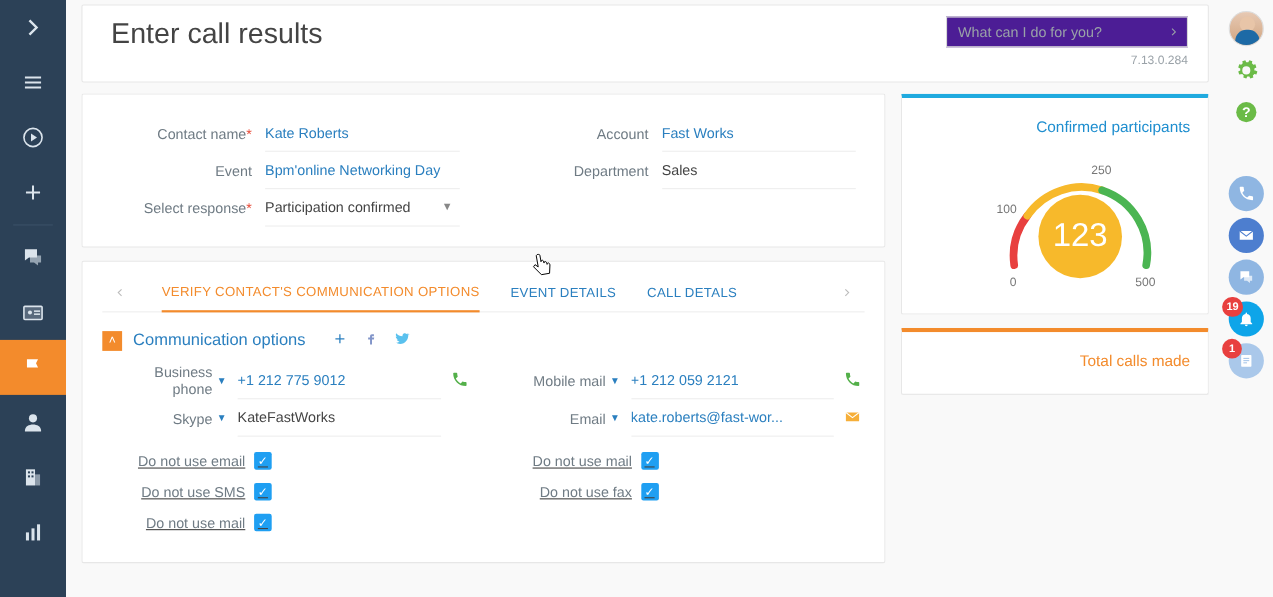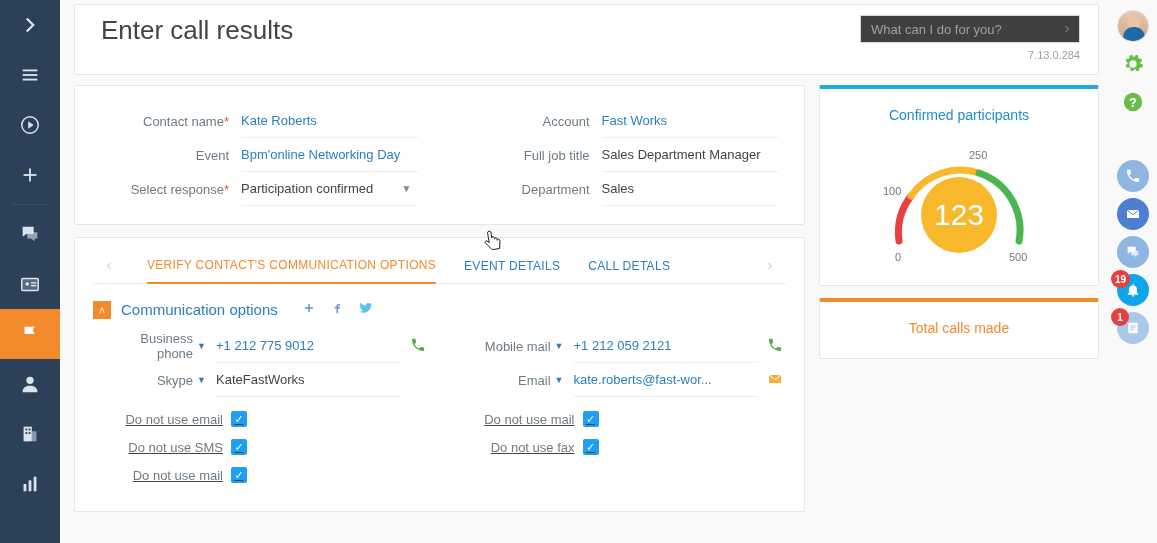--- a/index.html
+++ b/index.html
@@ -23,21 +23,21 @@
   .float-btn svg { width:16px; height:16px; }
   .plain-ico { width:32px; height:32px; display:flex; align-items:center; justify-content:center; cursor:pointer; }
   .plain-ico svg { width:22px; height:22px; }
   .badge { position:absolute; top:-4px; left:-6px; min-width:18px; height:18px; padding:0 4px; background:#e8403f; color:#fff; border-radius:9px; font-size:10px; font-weight:bold; display:flex; align-items:center; justify-content:center; }
 
   
   .main { flex:1; padding: 0 48px 0 0; display:flex; flex-direction:column; overflow:hidden; position:relative; }
   .header-card { background:#fff; border:1px solid #e7e7e7; border-radius:2px; margin:4px 10px 10px 14px; padding:10px 20px 16px 26px; position:relative; }
   .page-title { font-size:26px; font-weight:300; color:#444; margin-bottom:12px; }
   .ver { position:absolute; right:18px; top:44px; font-size:11px; color:#9aa2a8; }
-  .searchbox { position:absolute; right:18px; top:10px; width:220px; height:28px; border:1px solid #d8d8d8; display:flex; align-items:center; padding:0 6px 0 10px; color:#9aa2a8; background:#404040; }
+  .searchbox { position:absolute; right:18px; top:10px; width:220px; height:28px; border:1px solid #d8d8d8; display:flex; align-items:center; padding:0 6px 0 10px; color:#9aa2a8; background:#4c1d95; }
   .searchbox span { flex:1; font-size:13px; }
   .btn-row { display:flex; gap:10px; }
   .btn { padding:8px 18px; color:#fff; font-size:13px; cursor:pointer; border:none; }
   .btn.green { background:#7fc24b; }
   .btn.blue { background:#20aadf; }
   .btn.orange { background:#f0734b; }
 
   .content-row { display:flex; gap:14px; margin:0 10px 10px 14px; flex:1; overflow:hidden; }
   .left-col { flex:1; display:flex; flex-direction:column; gap:12px; overflow:auto; }
   .right-col { width:280px; display:flex; flex-direction:column; gap:12px; }
@@ -80,21 +80,21 @@
   .trail-ico { width:22px; text-align:center; margin-left:6px; }
   .trail-green { color:#54b04a; }
   .trail-amber { color:#f5a623; }
 
   .dnu-wrap { display:grid; grid-template-columns:1fr 1fr; column-gap:18px; padding-left:8px;text-decoration:underline; }
   .dnu-row { display:flex; align-items:center; height:28px; }
   .dnu-label { width:130px; text-align:right; color:#6f7b84; padding-right:8px; }
   .chk { width:16px; height:16px; background:#1f9ff2; display:inline-flex; align-items:center; justify-content:center; color:#fff; font-size:11px; border-radius:2px; cursor:pointer; }
 
   
-  .dash { padding:18px 16px 14px 16px; display:flex; flex-direction:column; align-items:center; position:relative; }
+  .dash { padding:18px 16px 14px 16px; display:flex; flex-direction:column; align-items:flex-end; position:relative; }
   .dash.blue-top { border-top:4px solid #20aadf; }
   .dash.orange-top { border-top:4px solid #f38b2c; }
   .dash-title { font-size:14px; margin-bottom:8px; }
   .dash.blue-top .dash-title { color:#1e8ecf; }
   .dash.orange-top .dash-title { color:#f38b2c; }
   .big-num { font-size:42px; color:#f38b2c; font-weight:400; }
 
   .gauge-wrap { position:relative; width:200px; height:140px; }
   .gauge-center { position:absolute; left:50%; top:60%; transform:translate(-50%,-50%); width:76px; height:76px; border-radius:50%; background:#f7b92b; color:#fff; font-size:30px; display:flex; align-items:center; justify-content:center; }
   .gauge-lbl { position:absolute; font-size:11px; color:#777; }
@@ -211,24 +211,20 @@
               <div class="form-val">
                 <span>Participation confirmed</span>
                 <span class="dd-chevron">▼</span>
               </div>
             </div>
           </div>
           <div>
             <div class="form-row">
               <div class="form-label">Account</div>
               <div class="form-val link">Fast Works</div>
-            </div>
-            <div class="form-row">
-              <div class="form-label">Full job title</div>
-              <div class="form-val">Sales Department Manager</div>
             </div>
             <div class="form-row">
               <div class="form-label">Department</div>
               <div class="form-val">Sales</div>
             </div>
           </div>
         </div>
       </div>
 
       <div class="card tabs-card">

